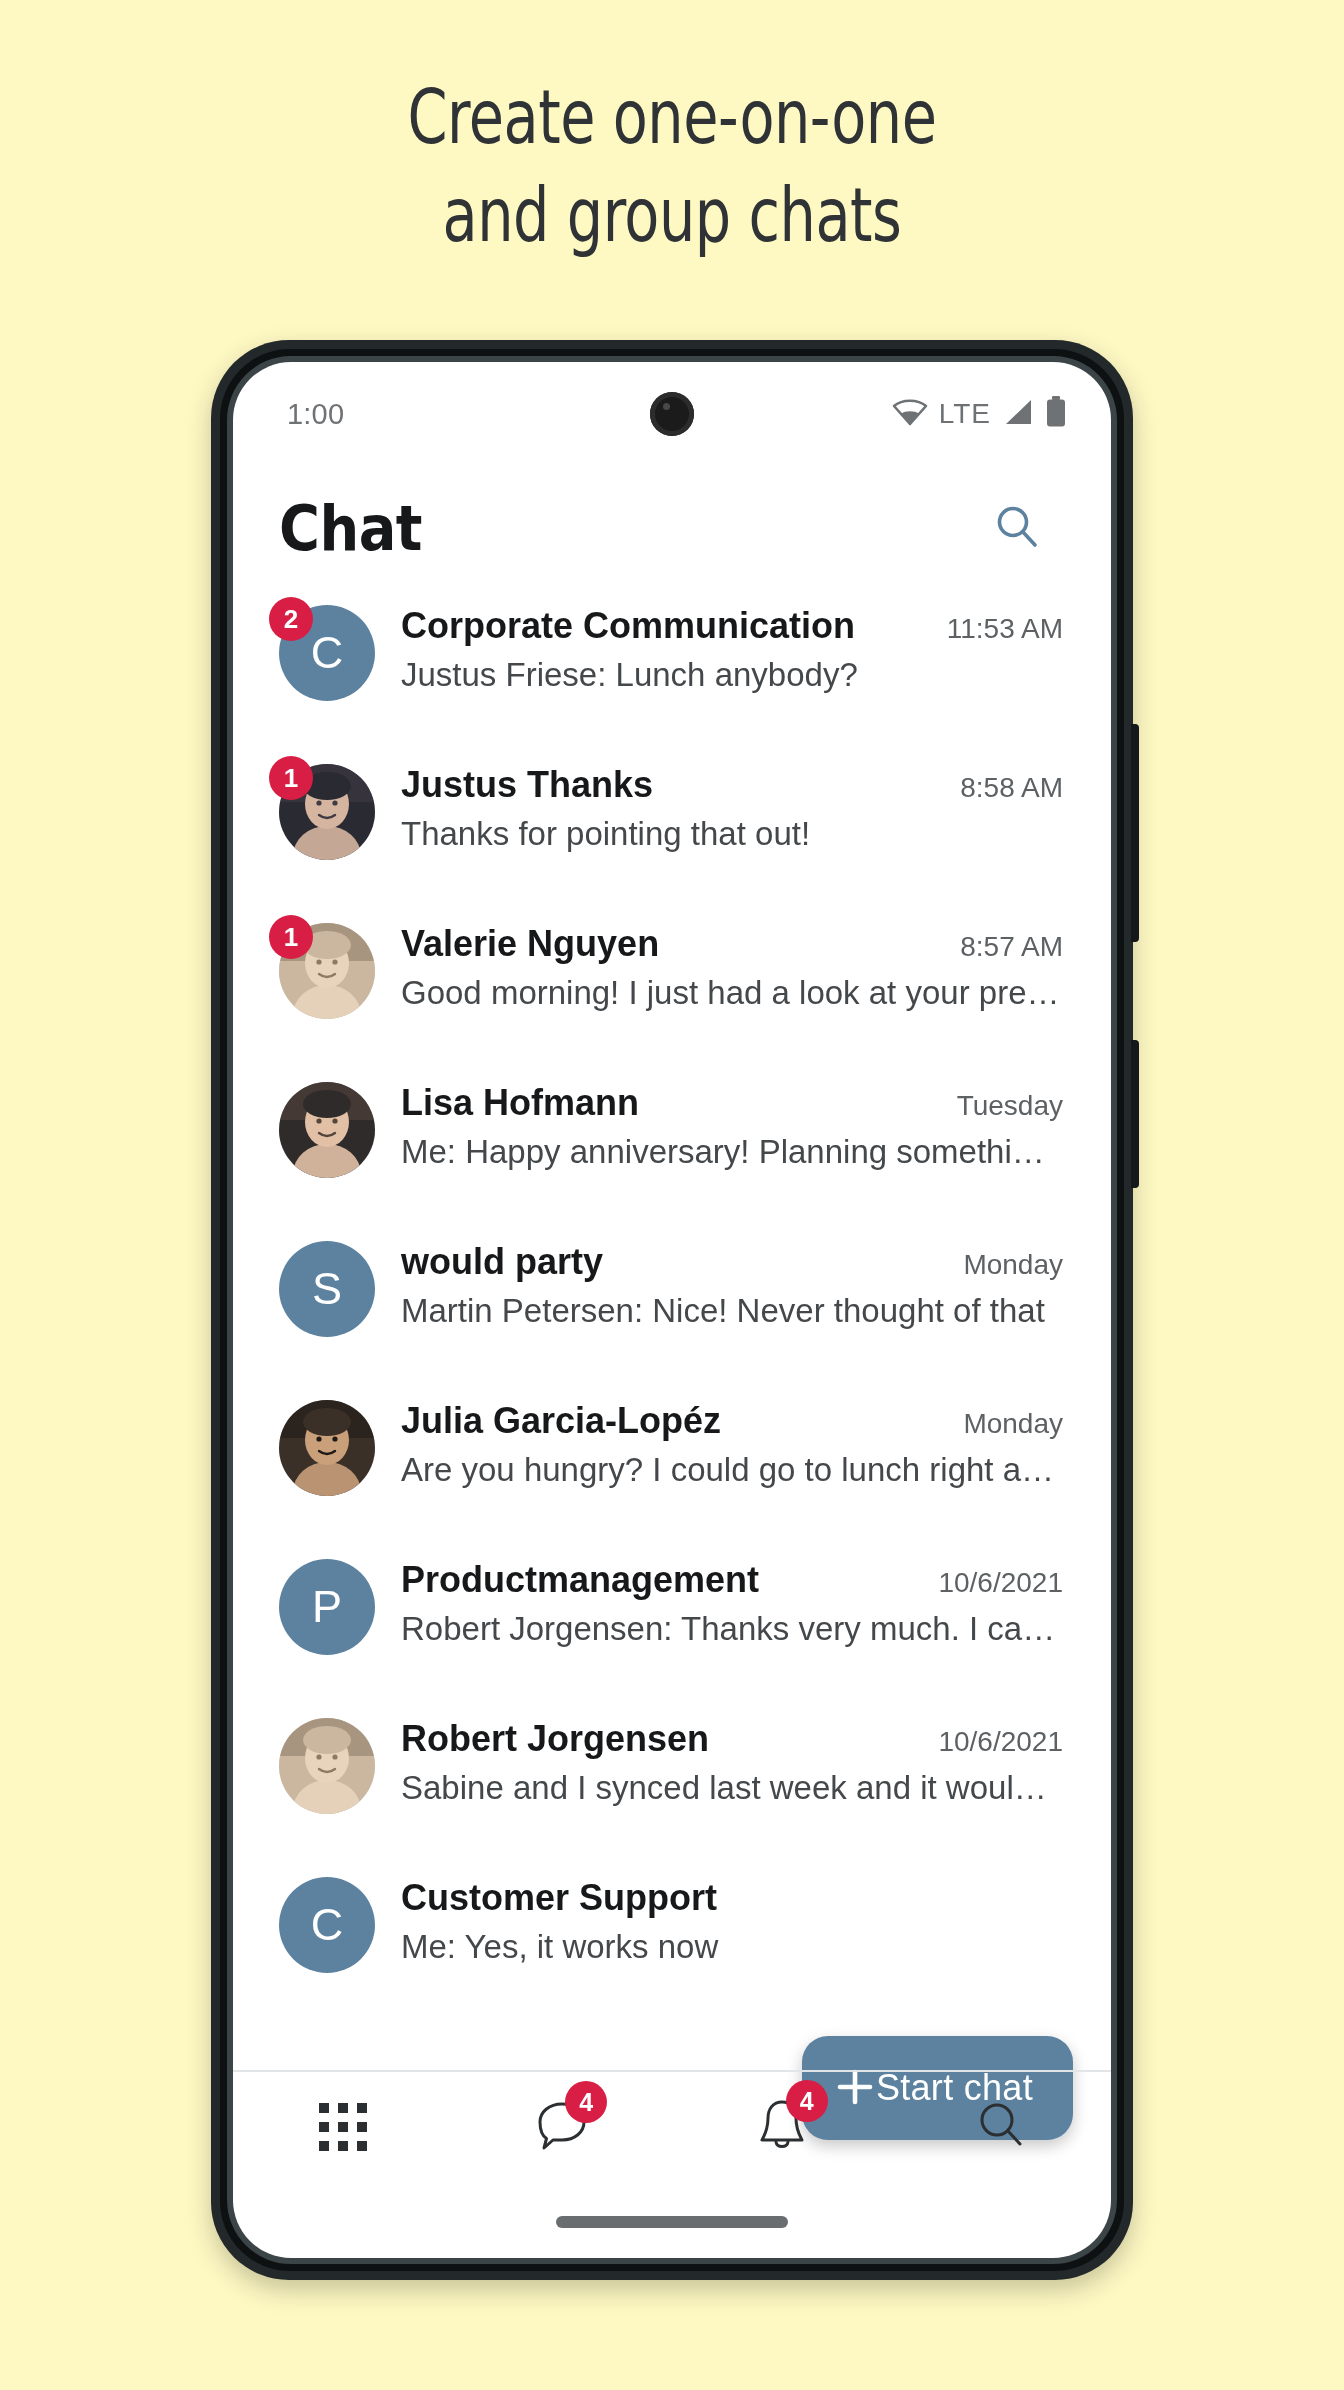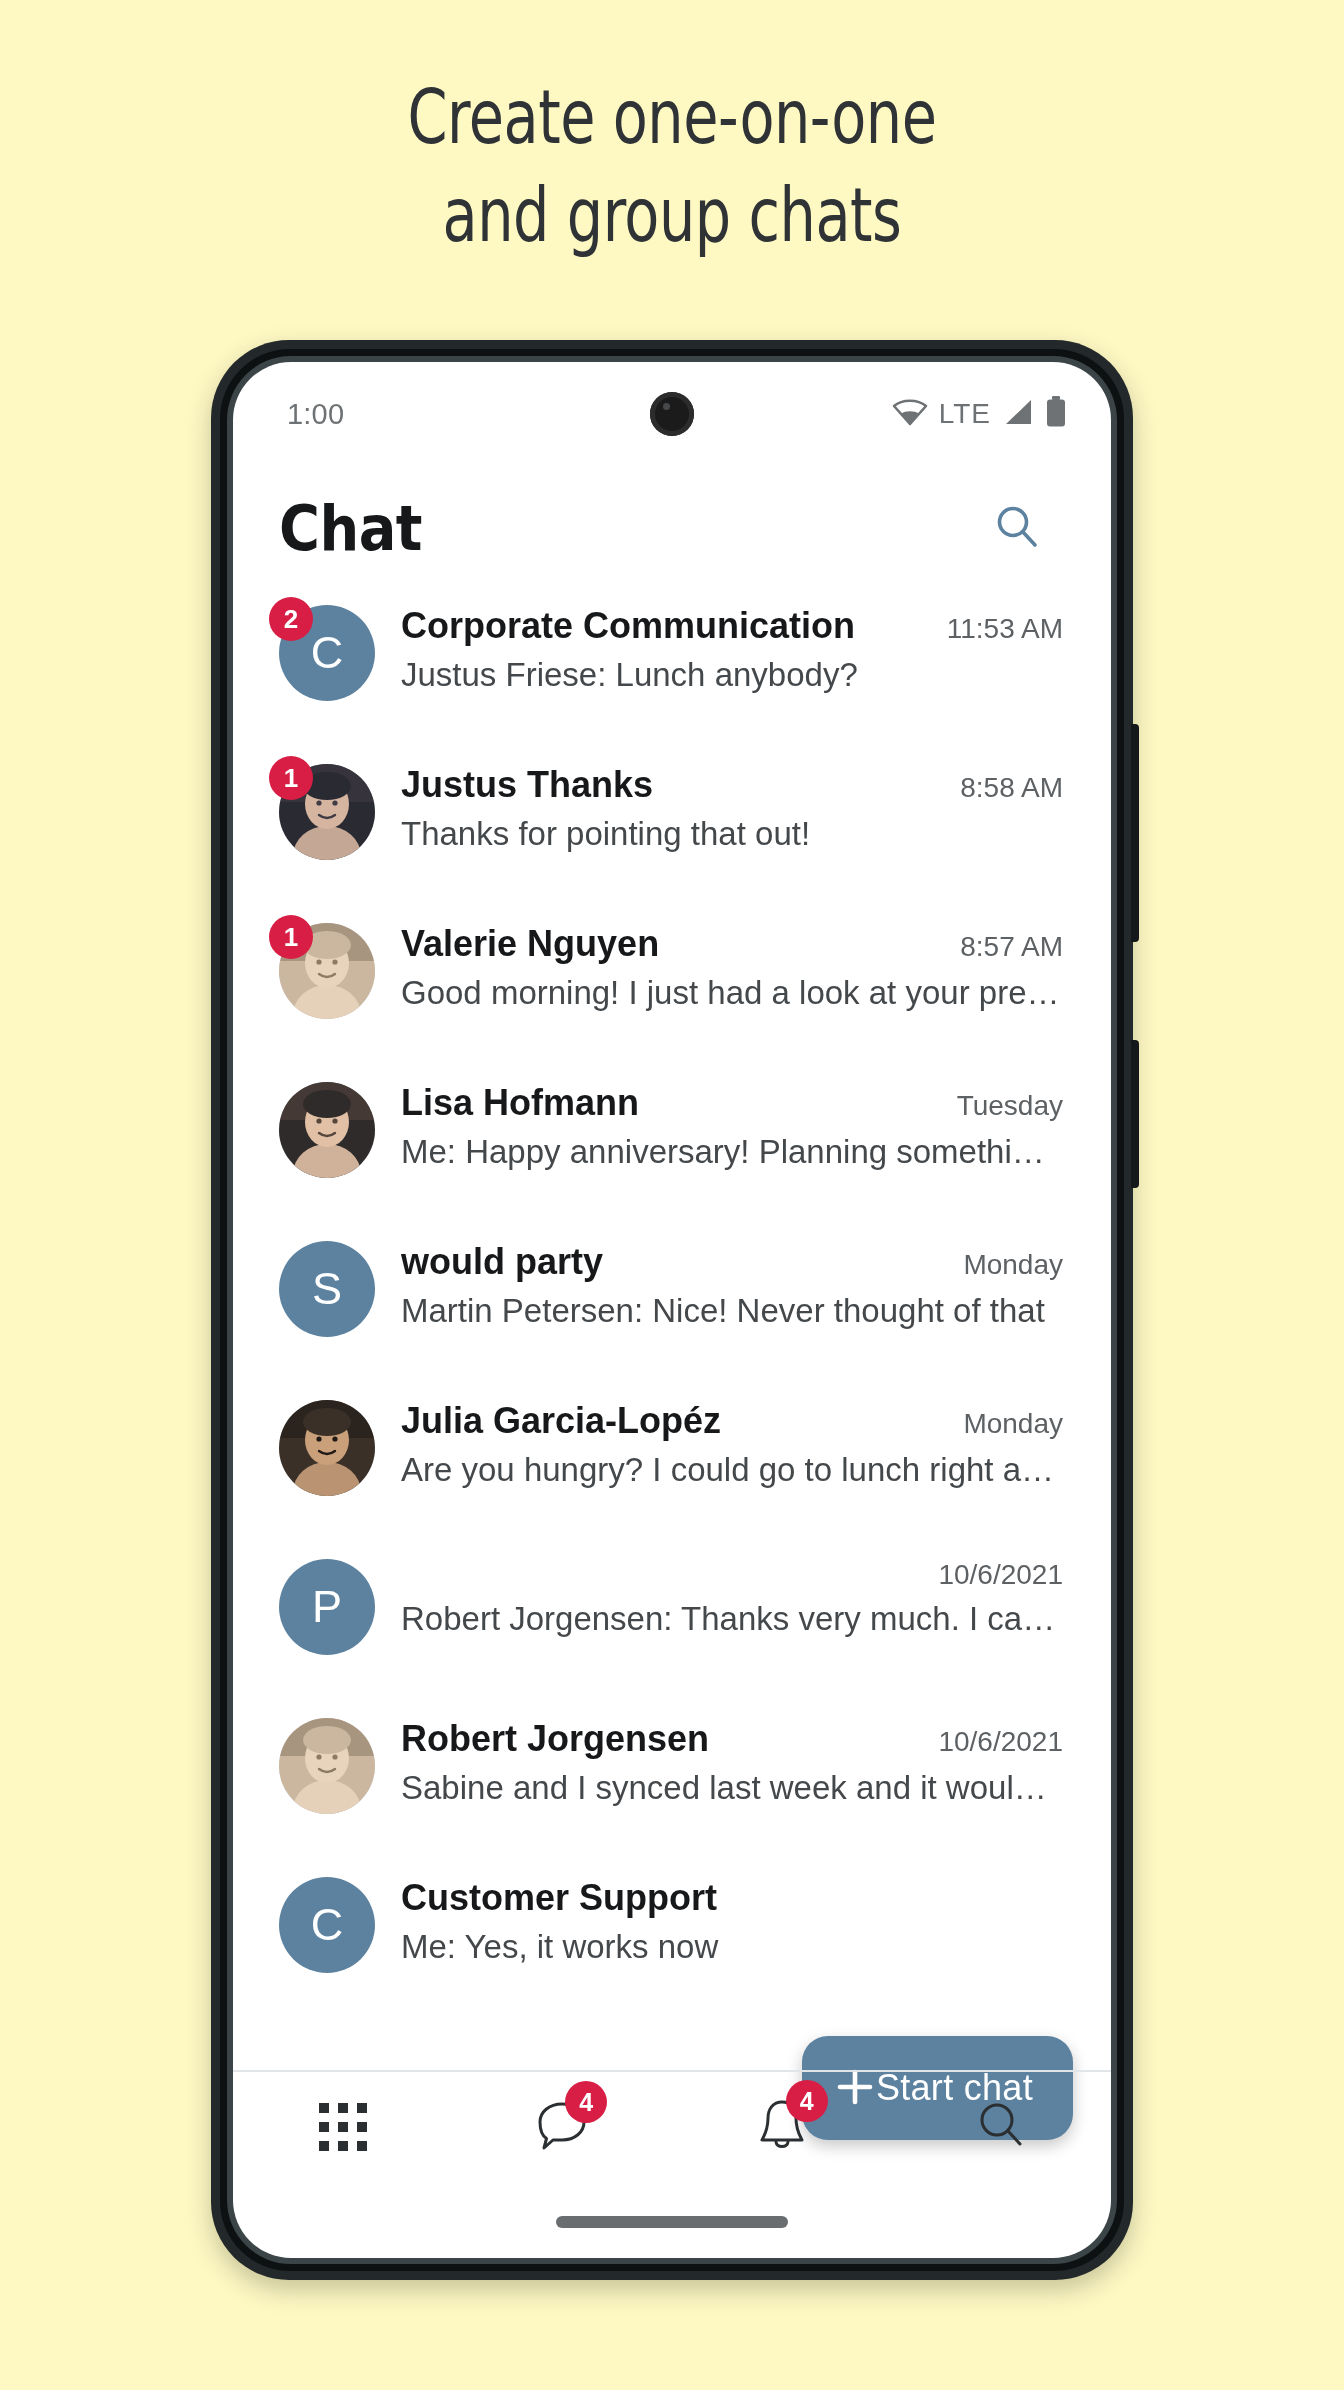--- a/index.html
+++ b/index.html
@@ -481,20 +481,21 @@
           </div>
           <div class="chat-row">
     <div class="avatar-wrap">
       <div class="avatar ">
                 <span>P</span>
               </div>
 
     </div>
     <div class="row-main">
       <div class="row-top">
+        <span class="row-name">Productmanagement</span>
         <span class="row-time">10/6/2021</span>
       </div>
       <div class="row-preview">Robert Jorgensen: Thanks very much. I can …</div>
     </div>
           </div>
           <div class="chat-row">
     <div class="avatar-wrap">
       <div class="avatar photo">
                 <svg viewBox="0 0 96 96" preserveAspectRatio="xMidYMid slice">
       <rect width="96" height="96" fill="#cbb79f"></rect>

